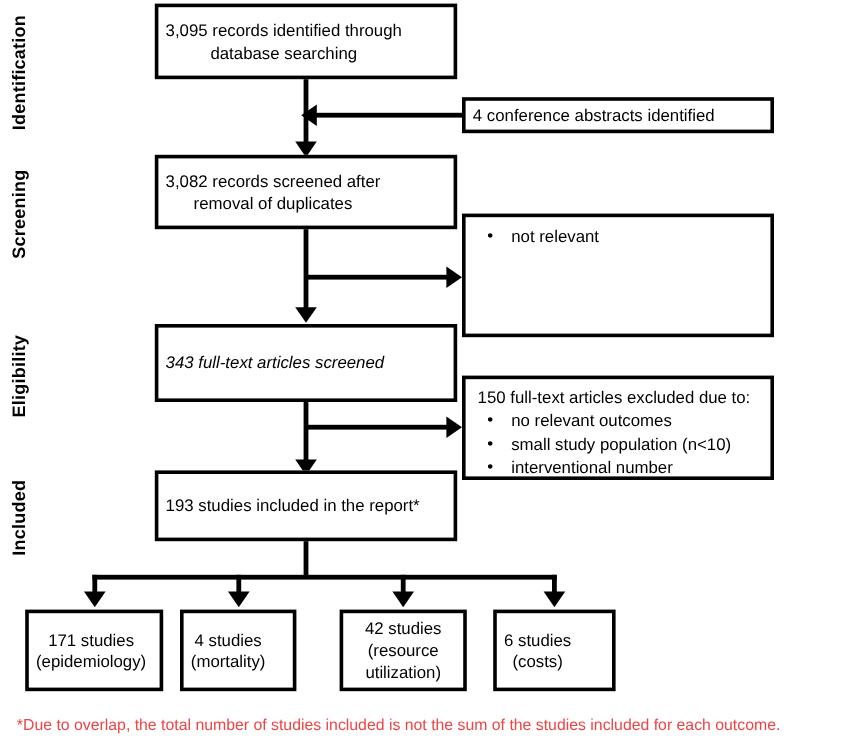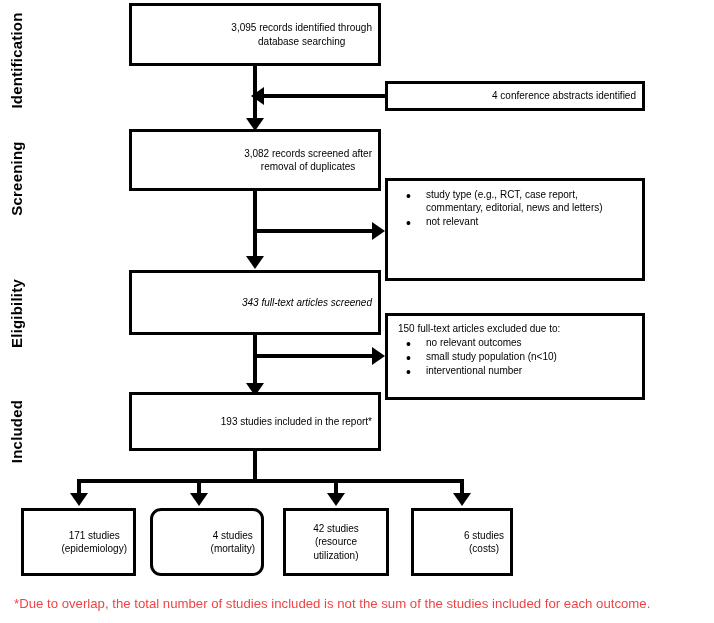--- a/index.html
+++ b/index.html
@@ -35,23 +35,23 @@
   }
 
   
   .box {
     position: absolute;
     box-sizing: border-box;
     border: 3px solid #000000;
     background: #ffffff;
     display: flex;
     align-items: center;
-    justify-content: flex-end;
+    justify-content: flex-start;
     text-align: center;
-    font-size: 10px;
+    font-size: 14px;
     line-height: 1.32;
     padding: 2px 6px;
   }
   .box.left-align {
     display: block;
     text-align: left;
     padding: 6px 8px 6px 10px;
   }
   .box .lead {
     display: block;
@@ -160,21 +160,20 @@
   </div>
 
   <div class="vline" style="left:253px; top:191px; height:72px;"></div>
   <div class="arrow-down" style="left:246px; top:256px;"></div>
 
   <div class="hline" style="left:255px; top:229px; width:120px;"></div>
   <div class="arrow-right" style="left:372px; top:222px;"></div>
 
   <div class="box left-align" style="left:385px; top:178px; width:260px; height:103px;">
     <ul class="bullets">
-      <li>study type (e.g., RCT, case report, commentary, editorial, news and letters)</li>
       <li>not relevant</li>
     </ul>
   </div>
 
   <div class="box" style="left:129px; top:270px; width:252px; height:65px;font-style:italic;">
     <span>343 full-text articles screened</span>
   </div>
 
   <div class="vline" style="left:253px; top:335px; height:57px;"></div>
   <div class="arrow-down" style="left:246px; top:383px;"></div>
@@ -211,21 +210,21 @@
   <div class="vline" style="left: 460px; top: 479px; height: 16px;"></div>
   <div class="arrow-down" style="left: 453px; top: 493px;"></div>
 
   <div class="box" style="left:21px; top:508px; width:115px; height:68px;">
     <div>
       <span>171 studies</span><br>
       <span>(epidemiology)</span>
     </div>
   </div>
 
-  <div class="box" style="left:150px; top:508px; width:114px; height:68px;border-radius:11px;">
+  <div class="box" style="left:150px; top:508px; width:97px; height:68px;">
     <div>
       <span>4 studies</span><br>
       <span>(mortality)</span>
     </div>
   </div>
 
   <div class="box" style="left:285px; top:508px; width:106px; height:68px; left:283px;">
     <div>
       <span>42 studies</span><br>
       <span>(resource utilization)</span>

